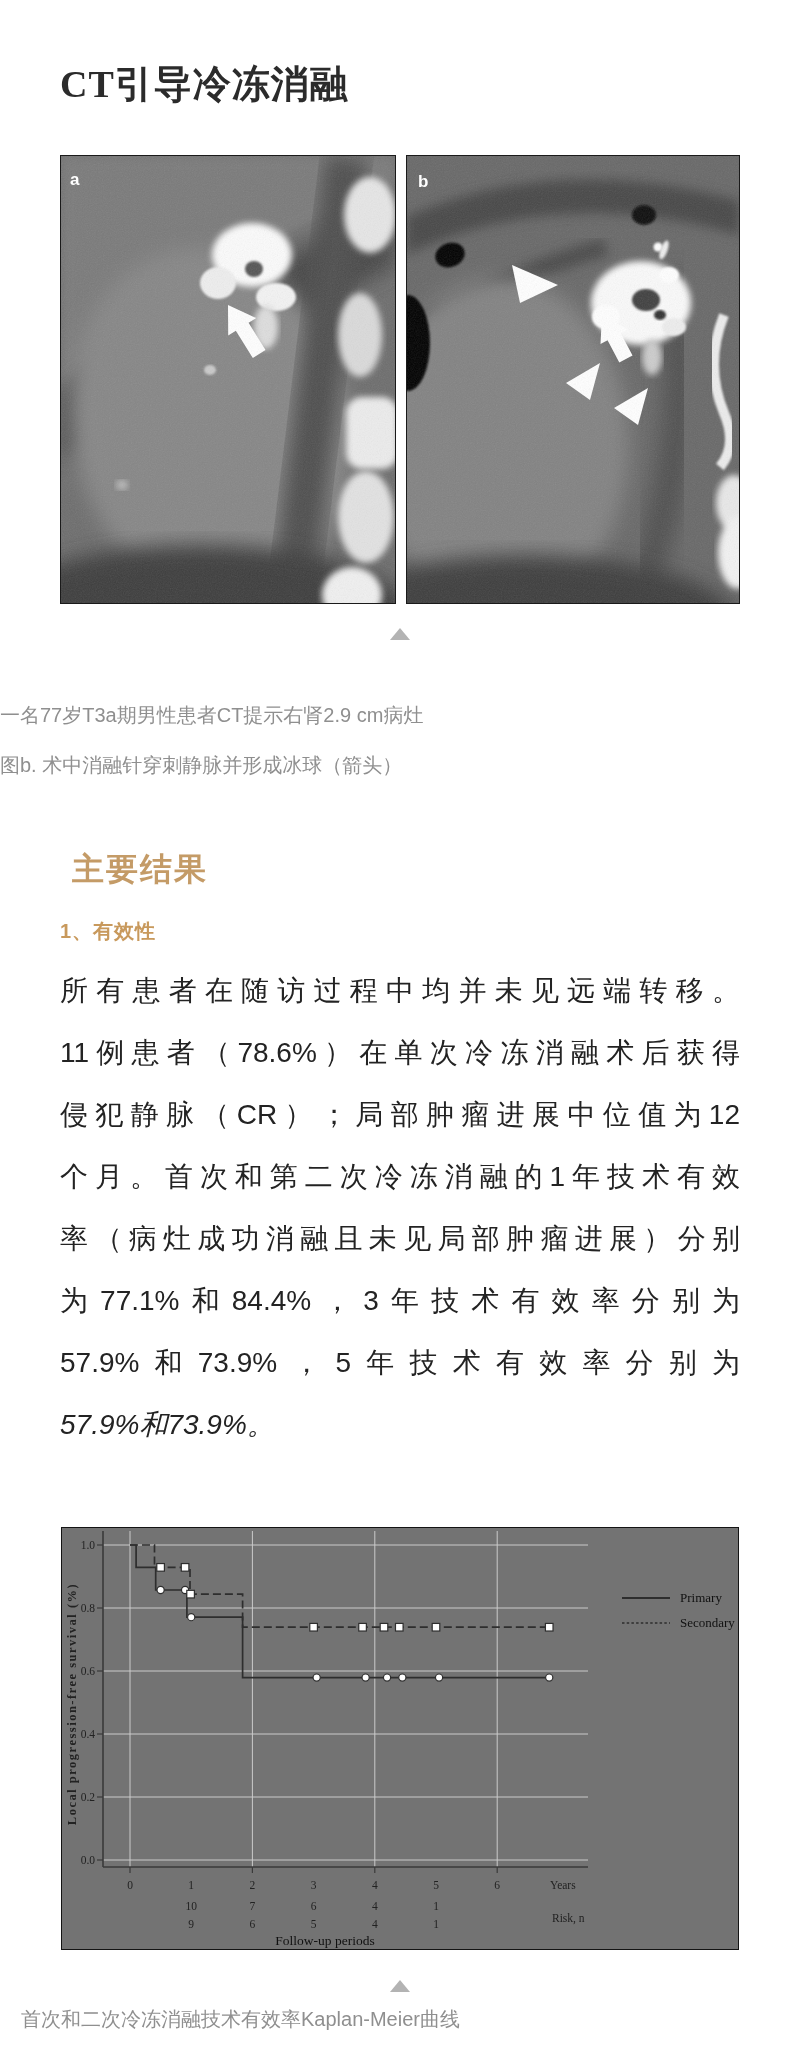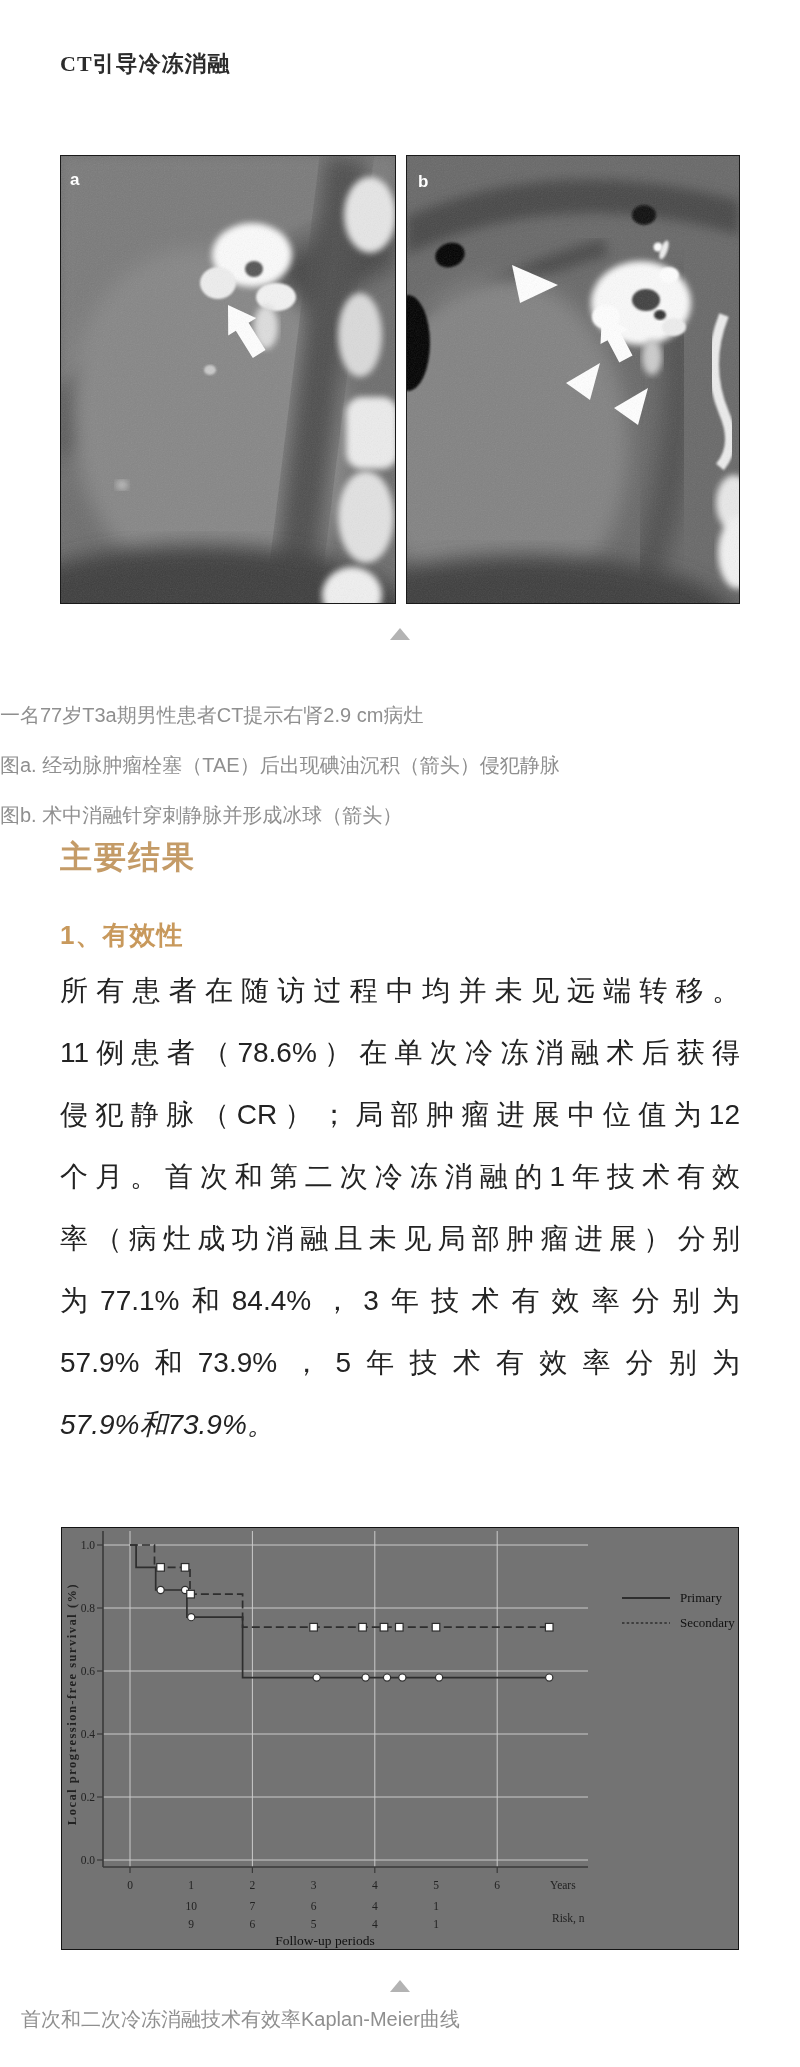--- a/index.html
+++ b/index.html
@@ -3,40 +3,40 @@
 <meta charset="utf-8">
 <style>
   html,body{margin:0;padding:0;}
   body{
     width:800px;height:2067px;position:relative;background:#ffffff;
     font-family:"Liberation Sans",sans-serif;color:#262626;overflow:hidden;
   }
   .abs{position:absolute;}
   #page-title{
     left:60px;top:34px;font-family:"Liberation Serif",serif;
-    font-weight:bold;font-size:22px;color:#2b2b2b;letter-spacing:1px;
+    font-weight:bold;font-size:38px;color:#2b2b2b;letter-spacing:1px;
   }
   #ct-figure-wrap{left:60px;top:155px;width:680px;height:449px;}
   .tri{
     width:0;height:0;border-left:10px solid transparent;border-right:10px solid transparent;
     border-bottom:12px solid #b3b3b3;left:50%;margin-left:-10px;
   }
   #fig1-triangle{top:628px;}
   #fig2-triangle{top:1980px;}
   .caption{
     left:0;width:800px;text-align:left;color:#8f8f8f;font-size:20px;
   }
   #fig1-caption{top:690px;line-height:50px;}
   #fig2-caption{top:2002px;line-height:34px;padding-left:21px;}
   #section-heading{
     left:60px;top:836px;font-family:"Liberation Serif",serif;font-weight:bold;
     font-size:32px;color:#c49b67;letter-spacing:2px;
   }
   #sub-heading{
-    left:60px;top:918px;font-weight:bold;font-size:26px;color:#c8995c;letter-spacing:1px;
+    left:60px;top:918px;font-weight:bold;font-size:20px;color:#c8995c;letter-spacing:1px;
   }
   #para{left:60px;top:960px;width:680px;}
   .pline{
     font-size:28px;line-height:62px;color:#232323;white-space:nowrap;
     text-align:justify;text-align-last:justify;width:680px;
   }
   .pline.last{text-align-last:left;font-style:italic;}
   #km-box{
     left:61px;top:1527px;width:676px;height:421px;border:1.5px solid #141414;background:#737373;
   }
@@ -144,25 +144,24 @@
       <rect x="0.5" y="0.5" width="333" height="448" fill="none" stroke="#1a1a1a" stroke-width="1"></rect>
       <text class="ct-label" x="12" y="32">b</text>
     </g>
   </svg>
 </div>
 
 <div class="abs tri" id="fig1-triangle"></div>
 
 <div class="abs caption" id="fig1-caption">
   <div>一名77岁T3a期男性患者CT提示右肾2.9 cm病灶</div>
-  <div>图a. 经动脉肿瘤栓塞（TAE）后出现碘油沉积（箭头）侵犯静脉</div>
   <div>图b. 术中消融针穿刺静脉并形成冰球（箭头）</div>
 </div>
 
-<h2 class="abs" id="section-heading" style="margin:0;">主要结果</h2>
+<h2 class="abs" id="section-heading" style="margin:12px;">主要结果</h2>
 <h3 class="abs" id="sub-heading" style="margin:0;">1、有效性</h3>
 
 <div class="abs" id="para">
   <div class="pline">所有患者在随访过程中均并未见远端转移。</div>
   <div class="pline">11例患者（78.6%）在单次冷冻消融术后获得</div>
   <div class="pline">侵犯静脉（CR）；局部肿瘤进展中位值为12</div>
   <div class="pline">个月。首次和第二次冷冻消融的1年技术有效</div>
   <div class="pline">率（病灶成功消融且未见局部肿瘤进展）分别</div>
   <div class="pline">为77.1%和84.4%，3年技术有效率分别为</div>
   <div class="pline">57.9%和73.9%，5年技术有效率分别为</div>

